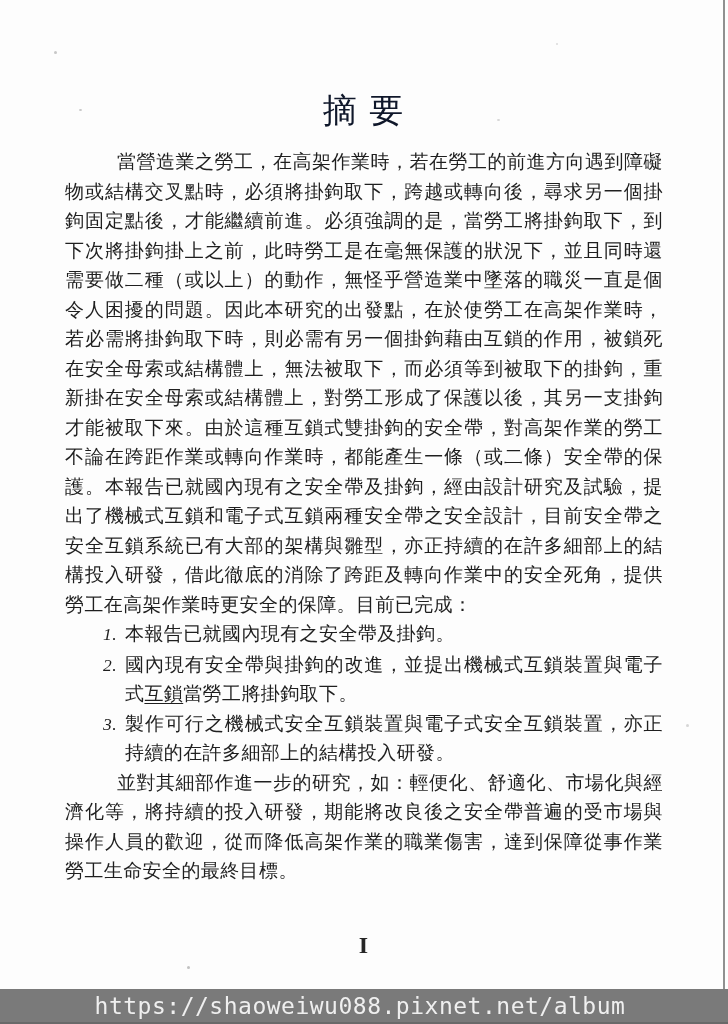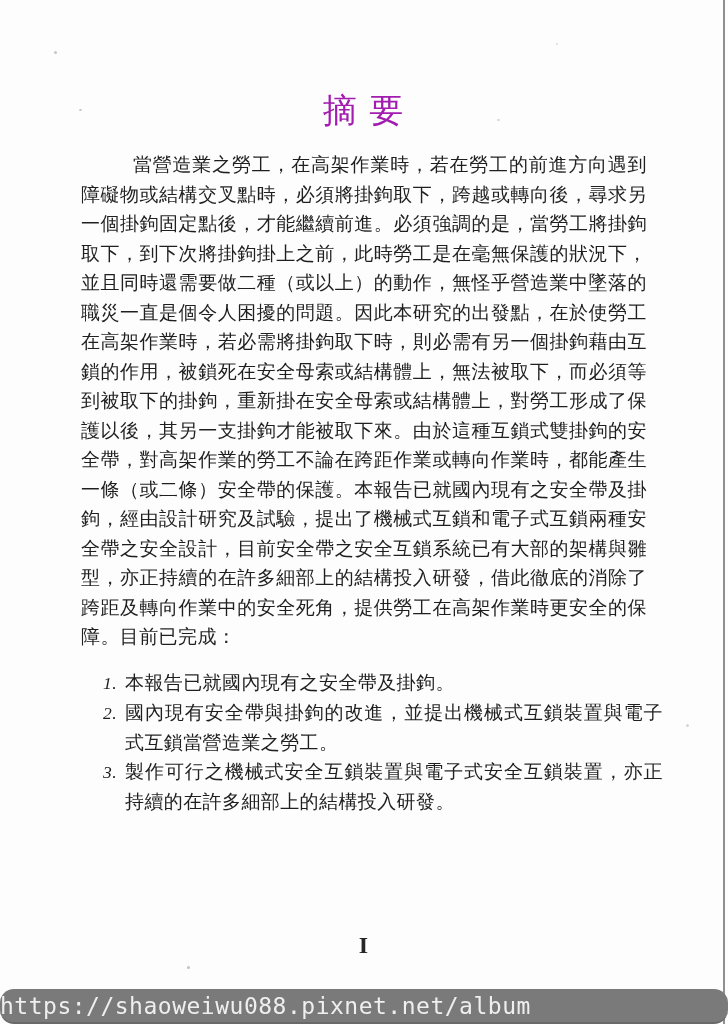--- a/index.html
+++ b/index.html
@@ -26,32 +26,32 @@
     height: 100%;
     background: #7c7c7c;
     opacity: 0.85;
   }
   .title {
     margin: 88px 0 13px 0;
     text-align: center;
     font-size: 34px;
     font-weight: 500;
     letter-spacing: 2px;
-    color: #a21caf;
+    color: #0f172a;
   }
   .body-text {
     margin: 0 65px;
     font-size: 19px;
     line-height: 29.5px;
     text-align: justify;
     text-justify: inter-ideograph;
     letter-spacing: 0.4px;
   }
   .para {
-    margin: 16px;
+    margin: 0;
     text-indent: 52px;
   }
   .achv-list {
     list-style: none;
     margin: 0;
     padding: 0 0 0 38px;
   }
   .achv-list li {
     display: flex;
     align-items: flex-start;
@@ -59,20 +59,21 @@
   .achv-list .num {
     flex: 0 0 22px;
     font-style: italic;
     font-size: 17.5px;
     padding-top: 1px;
   }
   .achv-list .li-body {
     flex: 1 1 auto;
   }
   .uline {
+    text-decoration: underline;
     text-underline-offset: 3px;
   }
   .page-number {
     position: absolute;
     top: 932px;
     left: 0;
     width: 100%;
     text-align: center;
     font-size: 24px;
     font-weight: 600;
@@ -81,25 +82,24 @@
   }
   .watermark-bar {
     position: absolute;
     left: 0;
     bottom: 0;
     width: 100%;
     height: 35px;
     background: #7a7a7a;
     display: flex;
     align-items: center;
-    justify-content: flex-start;
+    justify-content: center;
     padding-right: 8px;
     box-sizing: border-box;
     border-bottom: 2px solid #696969;
-    border-radius: 14px;
   }
   .watermark-url {
     font-family: "DejaVu Sans Mono", "Liberation Mono", monospace;
     font-size: 23px;
     color: #efefef;
     letter-spacing: 0.5px;
     white-space: nowrap;
   }
   
   .speck {
@@ -135,28 +135,29 @@
 
     <p class="para">當營造業之勞工，在高架作業時，若在勞工的前進方向遇到障礙物或結構交叉點時，必須將掛鉤取下，跨越或轉向後，尋求另一個掛鉤固定點後，才能繼續前進。必須強調的是，當勞工將掛鉤取下，到下次將掛鉤掛上之前，此時勞工是在毫無保護的狀況下，並且同時還需要做二種（或以上）的動作，無怪乎營造業中墜落的職災一直是個令人困擾的問題。因此本研究的出發點，在於使勞工在高架作業時，若必需將掛鉤取下時，則必需有另一個掛鉤藉由互鎖的作用，被鎖死在安全母索或結構體上，無法被取下，而必須等到被取下的掛鉤，重新掛在安全母索或結構體上，對勞工形成了保護以後，其另一支掛鉤才能被取下來。由於這種互鎖式雙掛鉤的安全帶，對高架作業的勞工不論在跨距作業或轉向作業時，都能產生一條（或二條）安全帶的保護。本報告已就國內現有之安全帶及掛鉤，經由設計研究及試驗，提出了機械式互鎖和電子式互鎖兩種安全帶之安全設計，目前安全帶之安全互鎖系統已有大部的架構與雛型，亦正持續的在許多細部上的結構投入研發，借此徹底的消除了跨距及轉向作業中的安全死角，提供勞工在高架作業時更安全的保障。目前已完成：</p>
 
     <ol class="achv-list">
       <li>
         <span class="num">1.</span>
         <span class="li-body"><span>本報告已就國內現有之安全帶及掛鉤。</span><span class="uline"></span><span></span></span>
       </li>
       <li>
         <span class="num">2.</span>
-        <span class="li-body"><span>國內現有安全帶與掛鉤的改進，並提出機械式互鎖裝置與電子式</span><span class="uline">互鎖</span><span>當營造業之勞工。</span></span>
+        <span class="li-body"><span>國內現有安全帶與掛鉤的改進，並提出機械式互鎖裝置與電子式</span><span class="uline">互鎖</span><span>當勞工將掛鉤取下。</span></span>
       </li>
       <li>
         <span class="num">3.</span>
         <span class="li-body"><span>製作可行之機械式安全互鎖裝置與電子式安全互鎖裝置，亦正持續的在許多細部上的結構投入研發。</span><span class="uline"></span><span></span></span>
       </li>
     </ol>
 
+    <p class="para">並對其細部作進一步的研究，如：輕便化、舒適化、市場化與經濟化等，將持續的投入研發，期能將改良後之安全帶普遍的受市場與操作人員的歡迎，從而降低高架作業的職業傷害，達到保障從事作業勞工生命安全的最終目標。</p>
 
   </section>
 
   <div class="page-number">I</div>
 
   <div class="watermark-bar" style="background: rgb(122, 122, 122);">
     <span class="watermark-url" style="color: rgb(239, 239, 239);">https://shaoweiwu088.pixnet.net/album</span>
   </div>
 
 </div>

